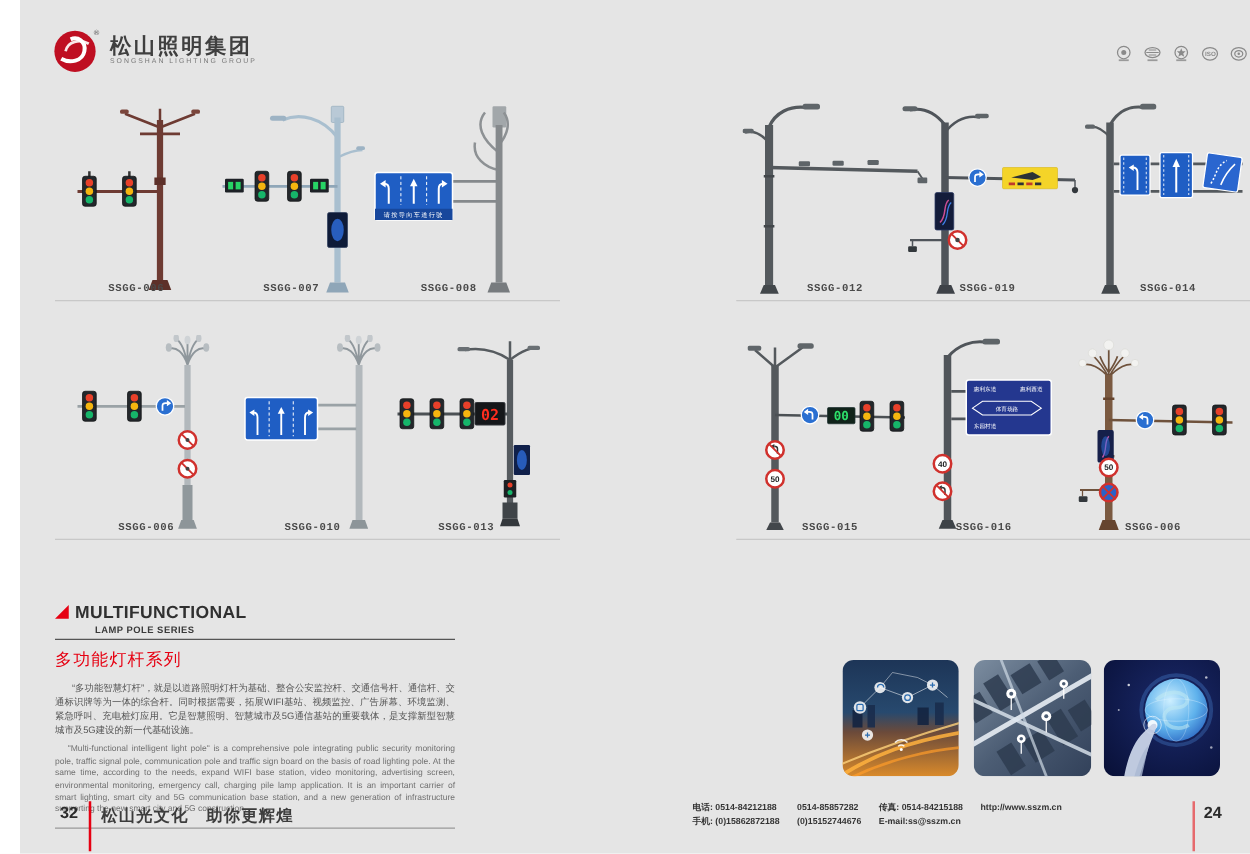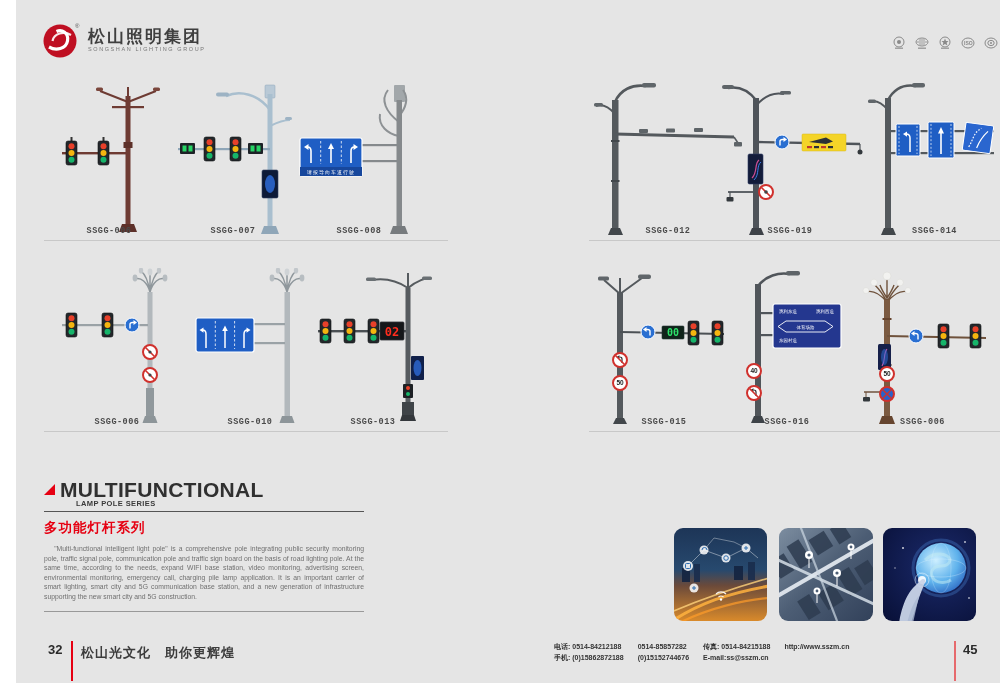--- a/index.html
+++ b/index.html
@@ -13,24 +13,24 @@
   .certs{right:18px;top:36px;display:flex;gap:9px;}
   .cert{width:14px;height:14px;}
   
   .plabel{position:absolute;text-align:center;font-size:8.5px;font-weight:bold;
           color:#4a4a4a;letter-spacing:.5px;font-family:Liberation Mono, monospace;}
   .ground{position:absolute;height:1px;background:#c8c8c8;}
   
   .sec{left:28px;top:482px;width:320px;}
   .sec-h1{display:flex;align-items:flex-end;gap:5px;}
   .tri{width:0;height:0;border-left:11px solid transparent;border-bottom:11px solid #e60012;margin-bottom:2px;}
-  .sec-title{font-size:21px;font-weight:bold;color:#303030;letter-spacing:.3px;line-height:15px;}
+  .sec-title{font-size:14px;font-weight:bold;color:#303030;letter-spacing:.3px;line-height:15px;}
   .sec-sub{font-size:7.5px;font-weight:bold;color:#3a3a3a;letter-spacing:.4px;margin:2px 0 3px 16px;padding-left:16px;}
   .sec-line{border:0;border-top:1.5px solid #555;margin:2px 0 7px 0;}
-  .sec-cn-title{font-size:13.5px;font-weight:bold;color:#e60012;letter-spacing:1px;margin-bottom:7px;}
+  .sec-cn-title{font-size:13.5px;font-weight:normal;color:#e60012;letter-spacing:1px;margin-bottom:7px;}
   .desc-cn{font-size:7.5px;line-height:11px;color:#555;text-align:justify;text-indent:1.8em;margin-bottom:5px;}
   .desc-en{font-size:6.8px;line-height:9.6px;color:#707070;text-align:justify;text-indent:1.5em;}
   .sec-bline{border:0;border-top:1px solid #999;margin-top:9px;}
   
   .photo{position:absolute;width:93px;height:93px;}
   
   .pageno{font-size:13px;font-weight:bold;color:#2b2b2b;}
   .vline{position:absolute;width:2px;height:40px;background:#e60012;}
   .vline.light{background:#e66a6d;}
   .slogan{font-size:13px;font-weight:bold;color:#3c3c3c;letter-spacing:1px;}
@@ -469,20 +469,21 @@
 <div class="plabel" style="left:838px;top:417px;width:137px">SSGG-006</div>
 
 <div class="abs sec">
   <div class="sec-h1">
     <div class="tri"></div>
     <div class="sec-title">MULTIFUNCTIONAL</div>
   </div>
   <div class="sec-sub">LAMP POLE SERIES</div>
   <hr class="sec-line">
   <div class="sec-cn-title">多功能灯杆系列</div>
+  <p class="desc-cn">“多功能智慧灯杆”，就是以道路照明灯杆为基础、整合公安监控杆、交通信号杆、通信杆、交通标识牌等为一体的综合杆。同时根据需要，拓展WIFI基站、视频监控、广告屏幕、环境监测、紧急呼叫、充电桩灯应用。它是智慧照明、智慧城市及5G通信基站的重要载体，是支撑新型智慧城市及5G建设的新一代基础设施。</p>
   <p class="desc-en">"Multi-functional intelligent light pole" is a comprehensive pole integrating public security monitoring pole, traffic signal pole, communication pole and traffic sign board on the basis of road lighting pole. At the same time, according to the needs, expand WIFI base station, video monitoring, advertising screen, environmental monitoring, emergency call, charging pile lamp application. It is an important carrier of smart lighting, smart city and 5G communication base station, and a new generation of infrastructure supporting the new smart city and 5G construction.</p>
   <hr class="sec-bline">
 </div>
 
 <div class="photo" style="left:658px;top:528px">
 <svg width="93" height="93" viewBox="0 0 93 93">
   <defs>
     <linearGradient id="pg1" x1="0" y1="0" x2="0" y2="1">
       <stop offset="0" stop-color="#1d3557"></stop>
             <stop offset=".45" stop-color="#27496e"></stop>
@@ -617,15 +618,15 @@
   <div>
     <div>传真: 0514-84215188</div>
     <div>E-mail:ss@sszm.cn</div>
   </div>
   <div>
     <div>http://www.sszm.cn</div>
   </div>
 </div>
 
 <div class="vline light" style="left:938px;top:641px"></div>
-<div class="abs pageno" style="left:947px;top:642px">45</div>
+<div class="abs pageno" style="left:947px;top:642px">24</div>
 
 </div>
 
 </body></html>

